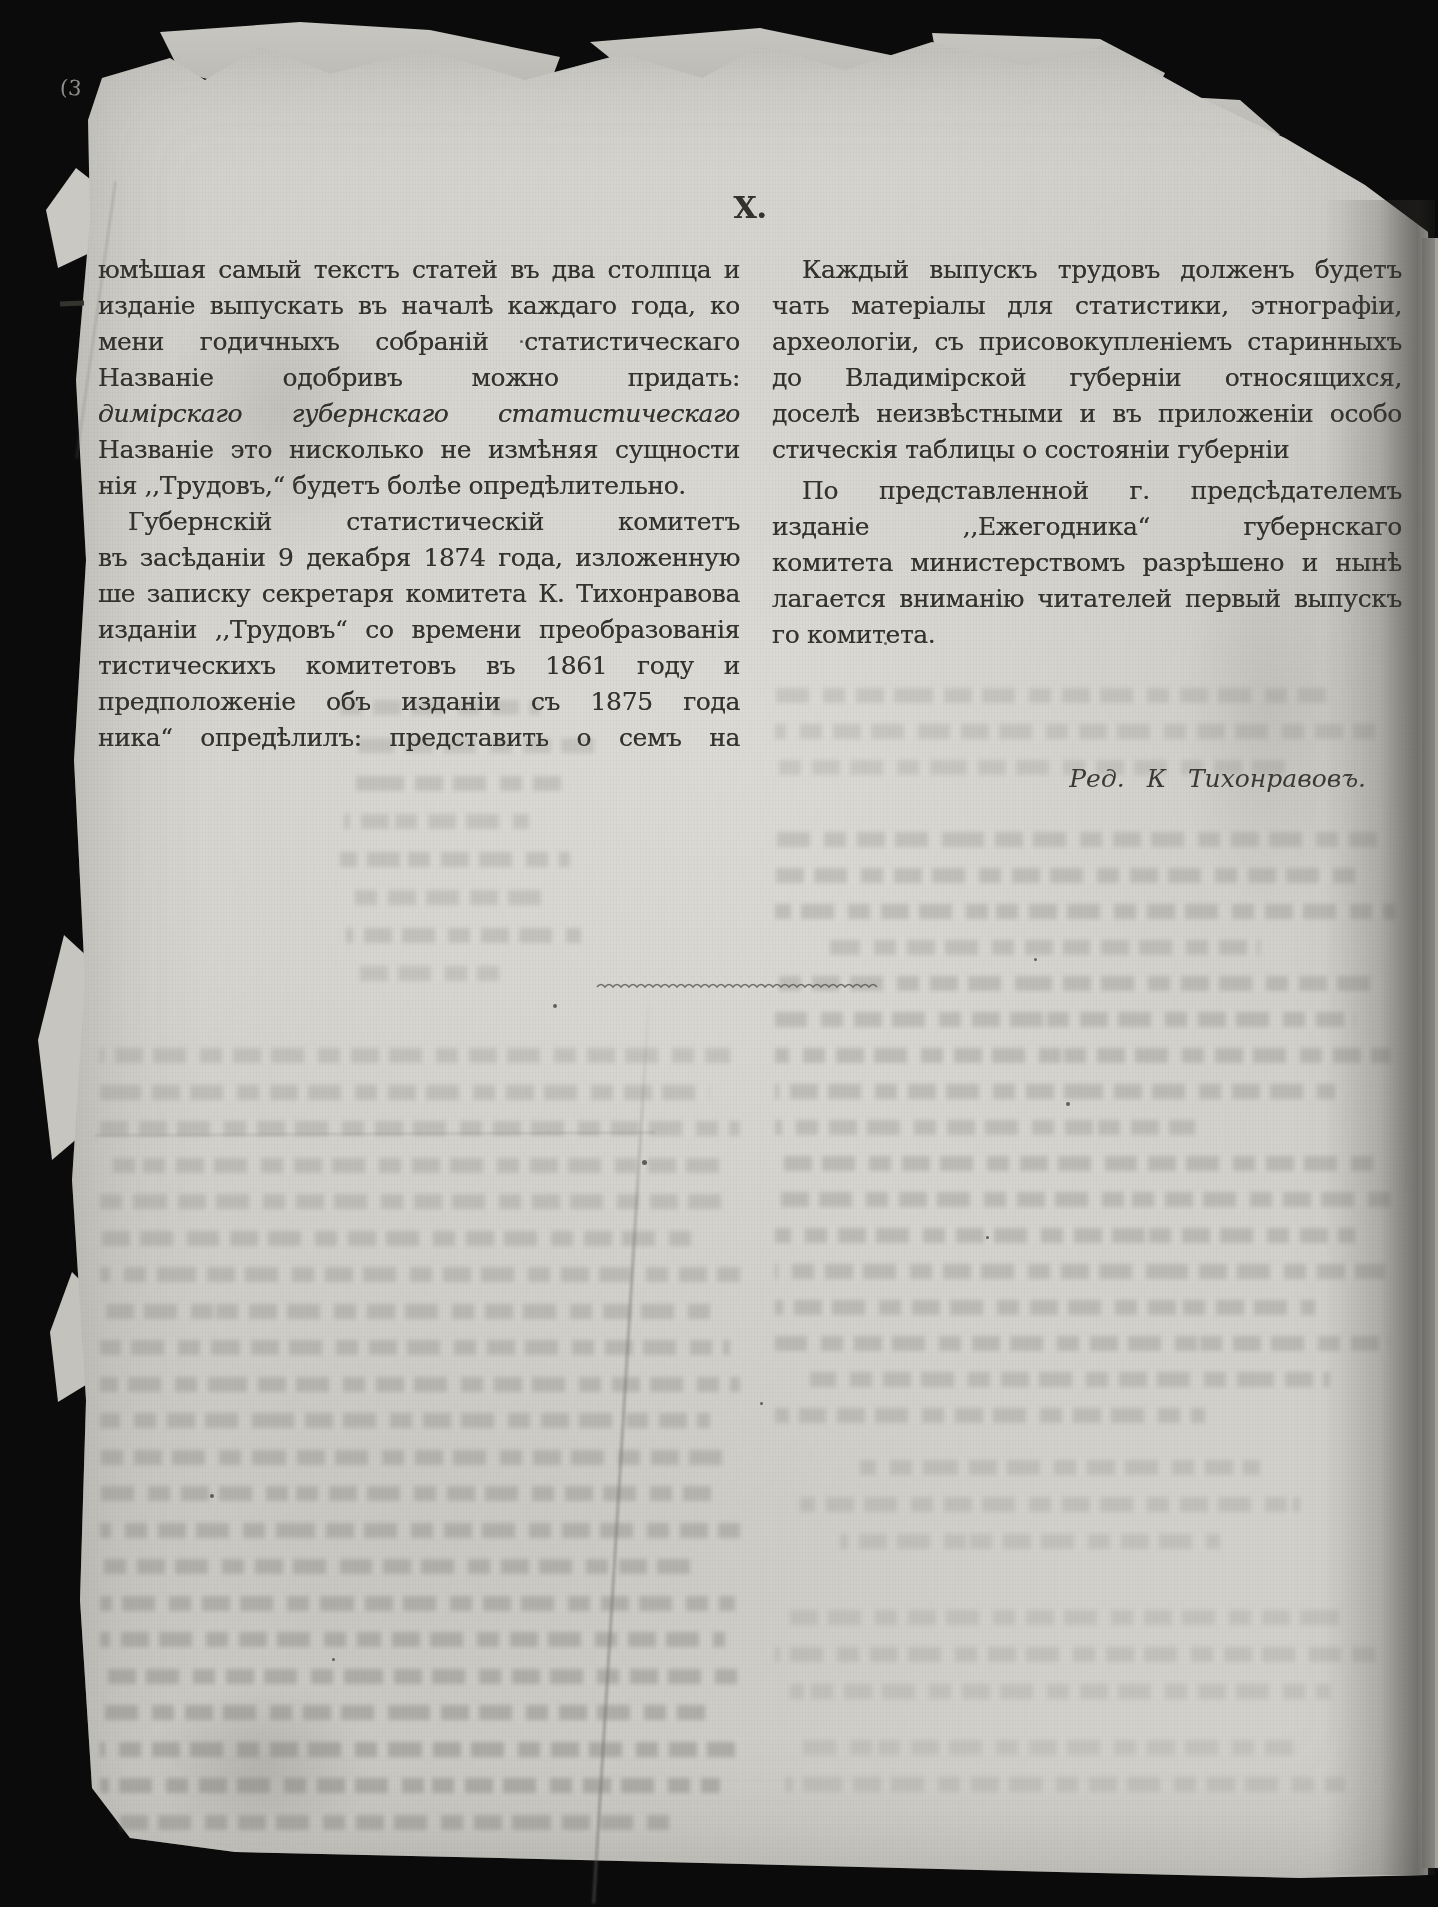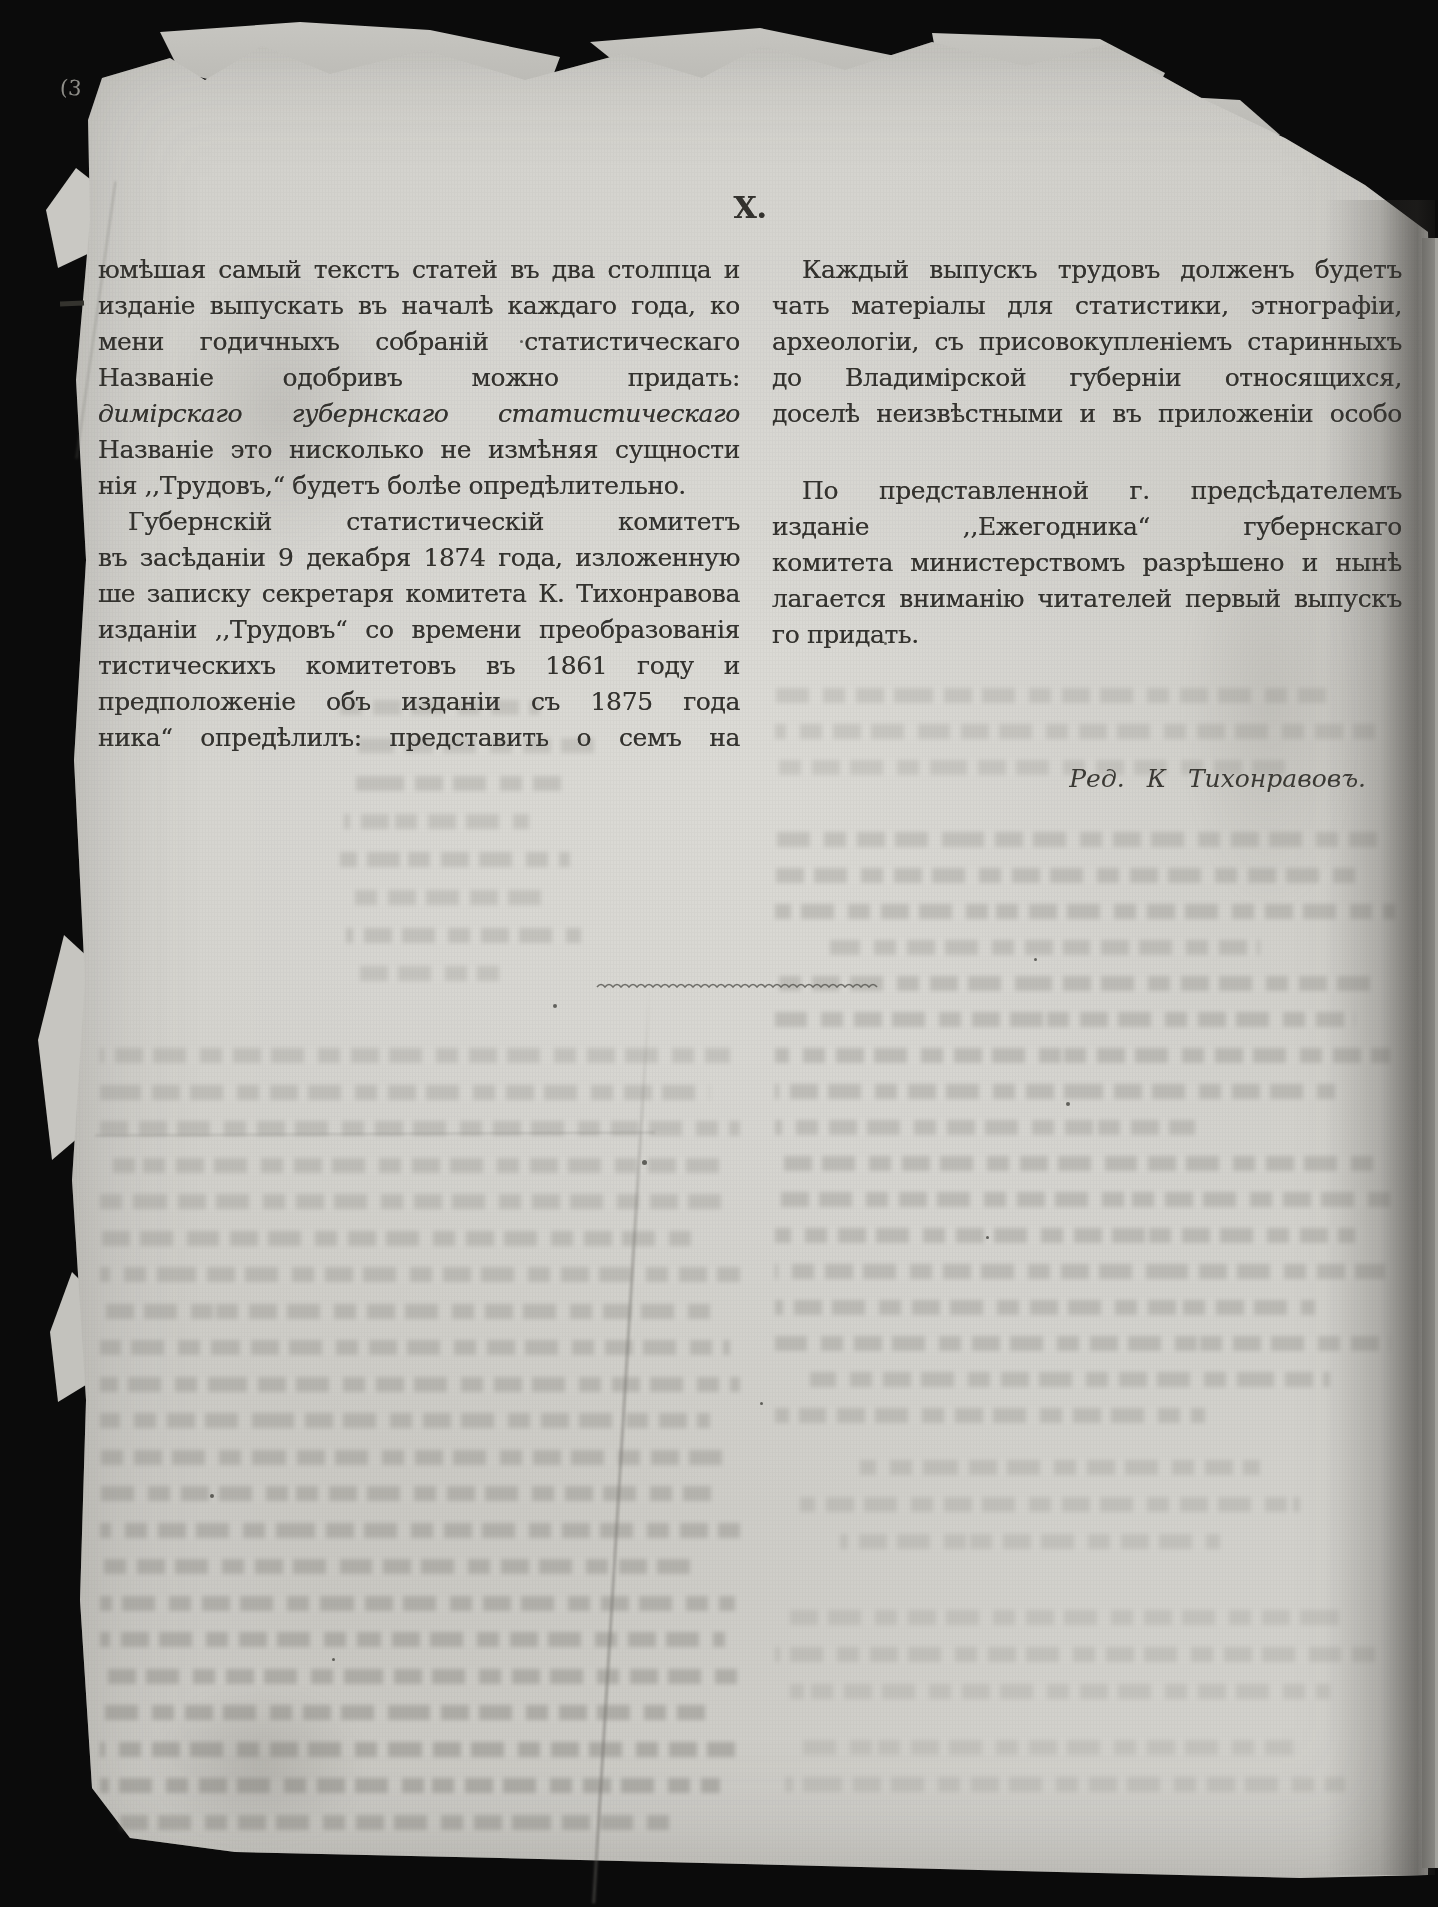--- a/index.html
+++ b/index.html
@@ -180,28 +180,29 @@
     <div class="line j">предположеніе объ изданіи съ 1875 года ,,Ежегод-</div>
     <div class="line j">ника“ опредѣлилъ: представить о семъ на разрѣше-</div>
   </div>
 
   <div class="col col-right-p1 printed">
     <div class="line j ind">Каждый выпускъ трудовъ долженъ будетъ заклю-</div>
     <div class="line j">чать матеріалы для статистики, этнографіи, исторіи и</div>
     <div class="line j">археологіи, съ присовокупленіемъ старинныхъ актовъ</div>
     <div class="line j">до Владимірской губерніи относящихся, бывшихъ</div>
     <div class="line j">доселѣ неизвѣстными и въ приложеніи особо стати-</div>
+    <div class="line l">стическія таблицы о состояніи губерніи</div>
   </div>
 
   <div class="col col-right-p2 printed">
     <div class="line j ind">По представленной г. предсѣдателемъ программѣ</div>
     <div class="line j">изданіе ,,Ежегодника“ губернскаго статистическаго</div>
     <div class="line j">комитета министерствомъ разрѣшено и нынѣ пред-</div>
     <div class="line j">лагается вниманію читателей первый выпускъ это-</div>
-    <div class="line l">го придать.</div>
+    <div class="line l">го комитета.</div>
   </div>
 
   <div class="signature">Ред. К Тихонравовъ.</div>
 
   <svg class="wavy" width="290" height="12">
     <path d="M1 8 q4 -5 8 0 q4 -5 8 0 q4 -5 8 0 q4 -5 8 0 q4 -5 8 0 q4 -5 8 0 q4 -5 8 0 q4 -5 8 0 q4 -5 8 0 q4 -5 8 0 q4 -5 8 0 q4 -5 8 0 q4 -5 8 0 q4 -5 8 0 q4 -5 8 0 q4 -5 8 0 q4 -5 8 0 q4 -5 8 0 q4 -5 8 0 q4 -5 8 0 q4 -5 8 0 q4 -5 8 0 q4 -5 8 0 q4 -5 8 0 q4 -5 8 0 q4 -5 8 0 q4 -5 8 0 q4 -5 8 0 q4 -5 8 0 q4 -5 8 0 q4 -5 8 0 q4 -5 8 0 q4 -5 8 0 q4 -5 8 0 q4 -5 8 0" fill="none" stroke="#55544f" stroke-width="1.6"></path>
   </svg>
 
   <div class="dash-mark"></div>
   <div class="corner-mark">(3</div>

